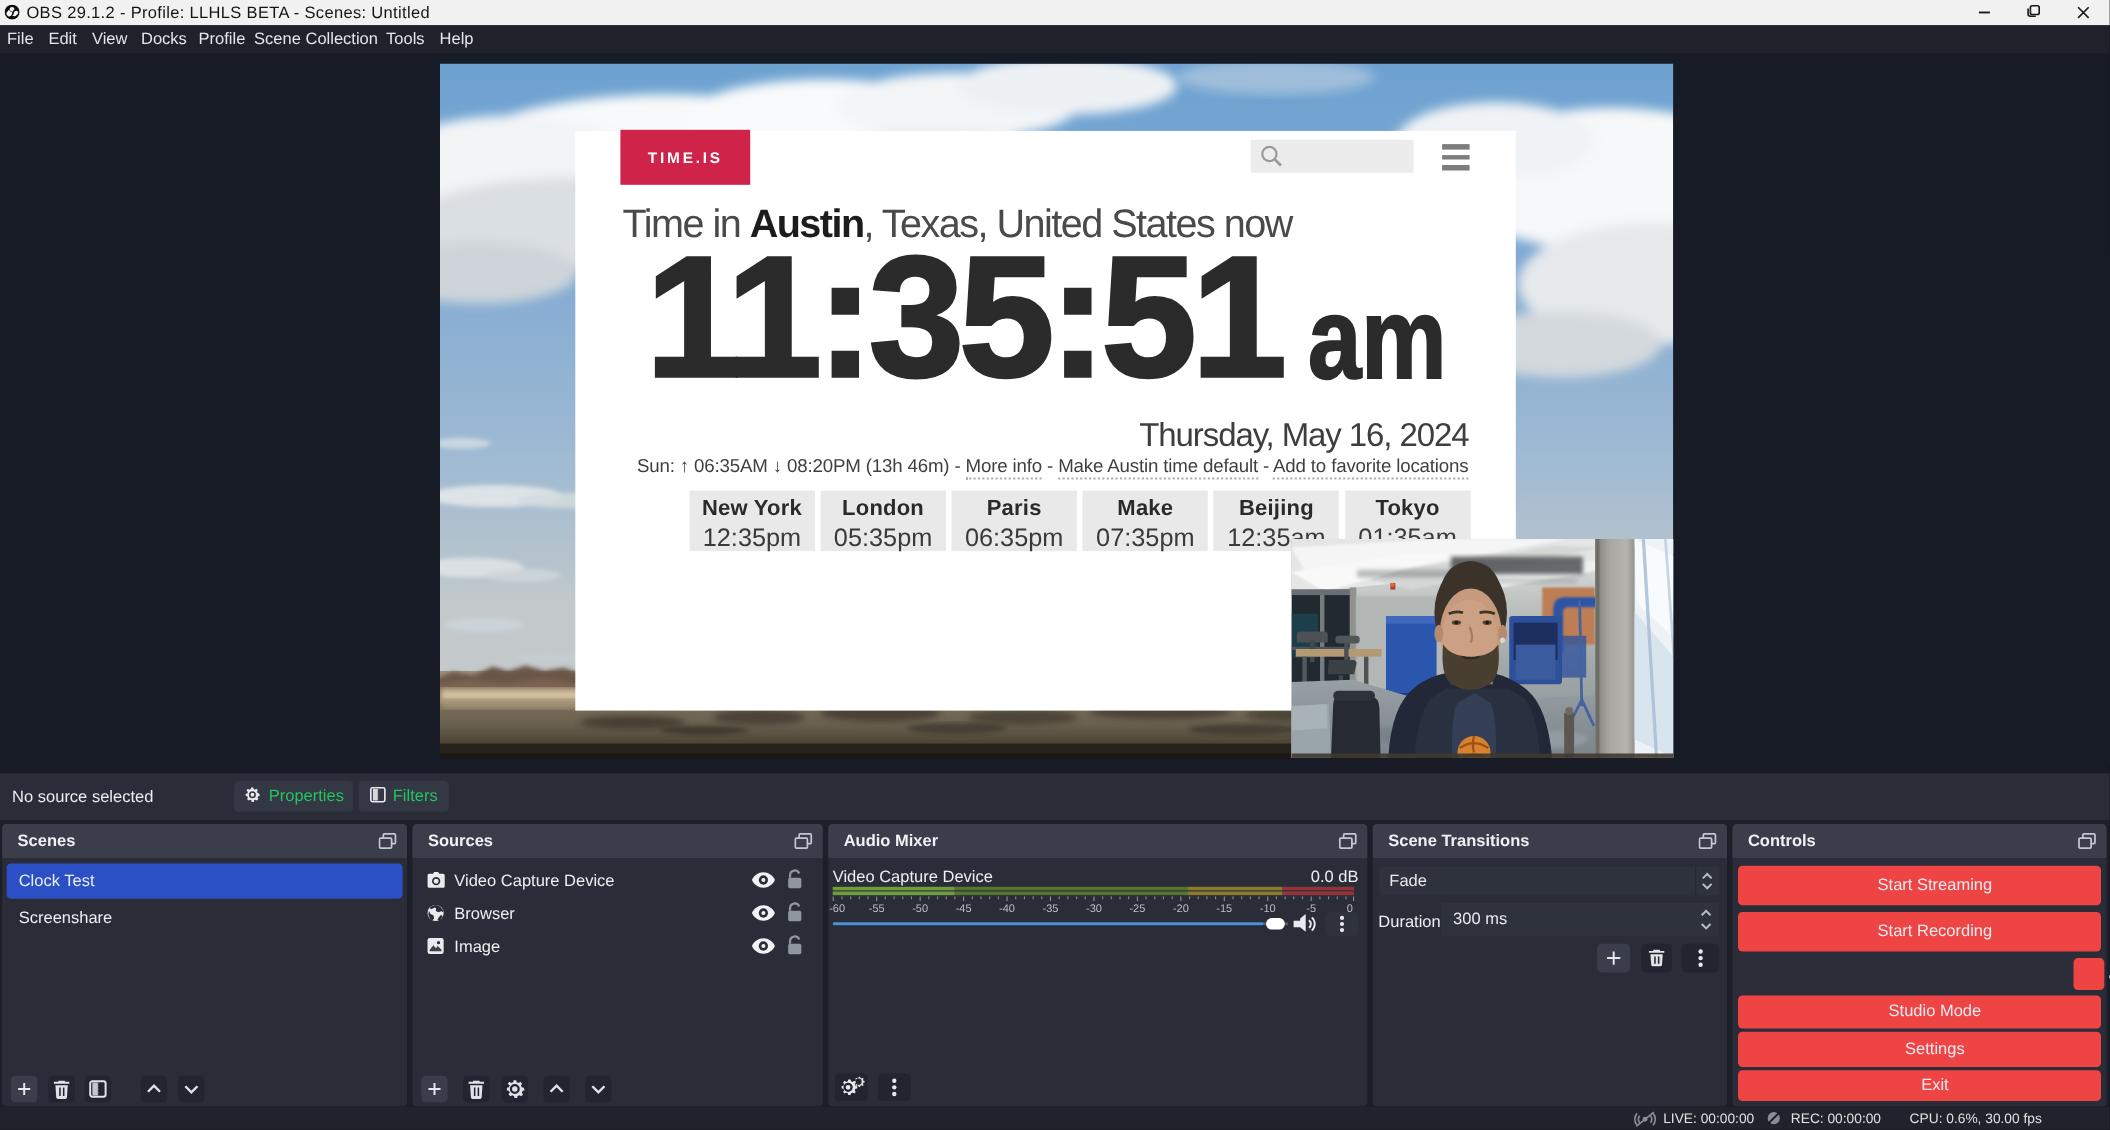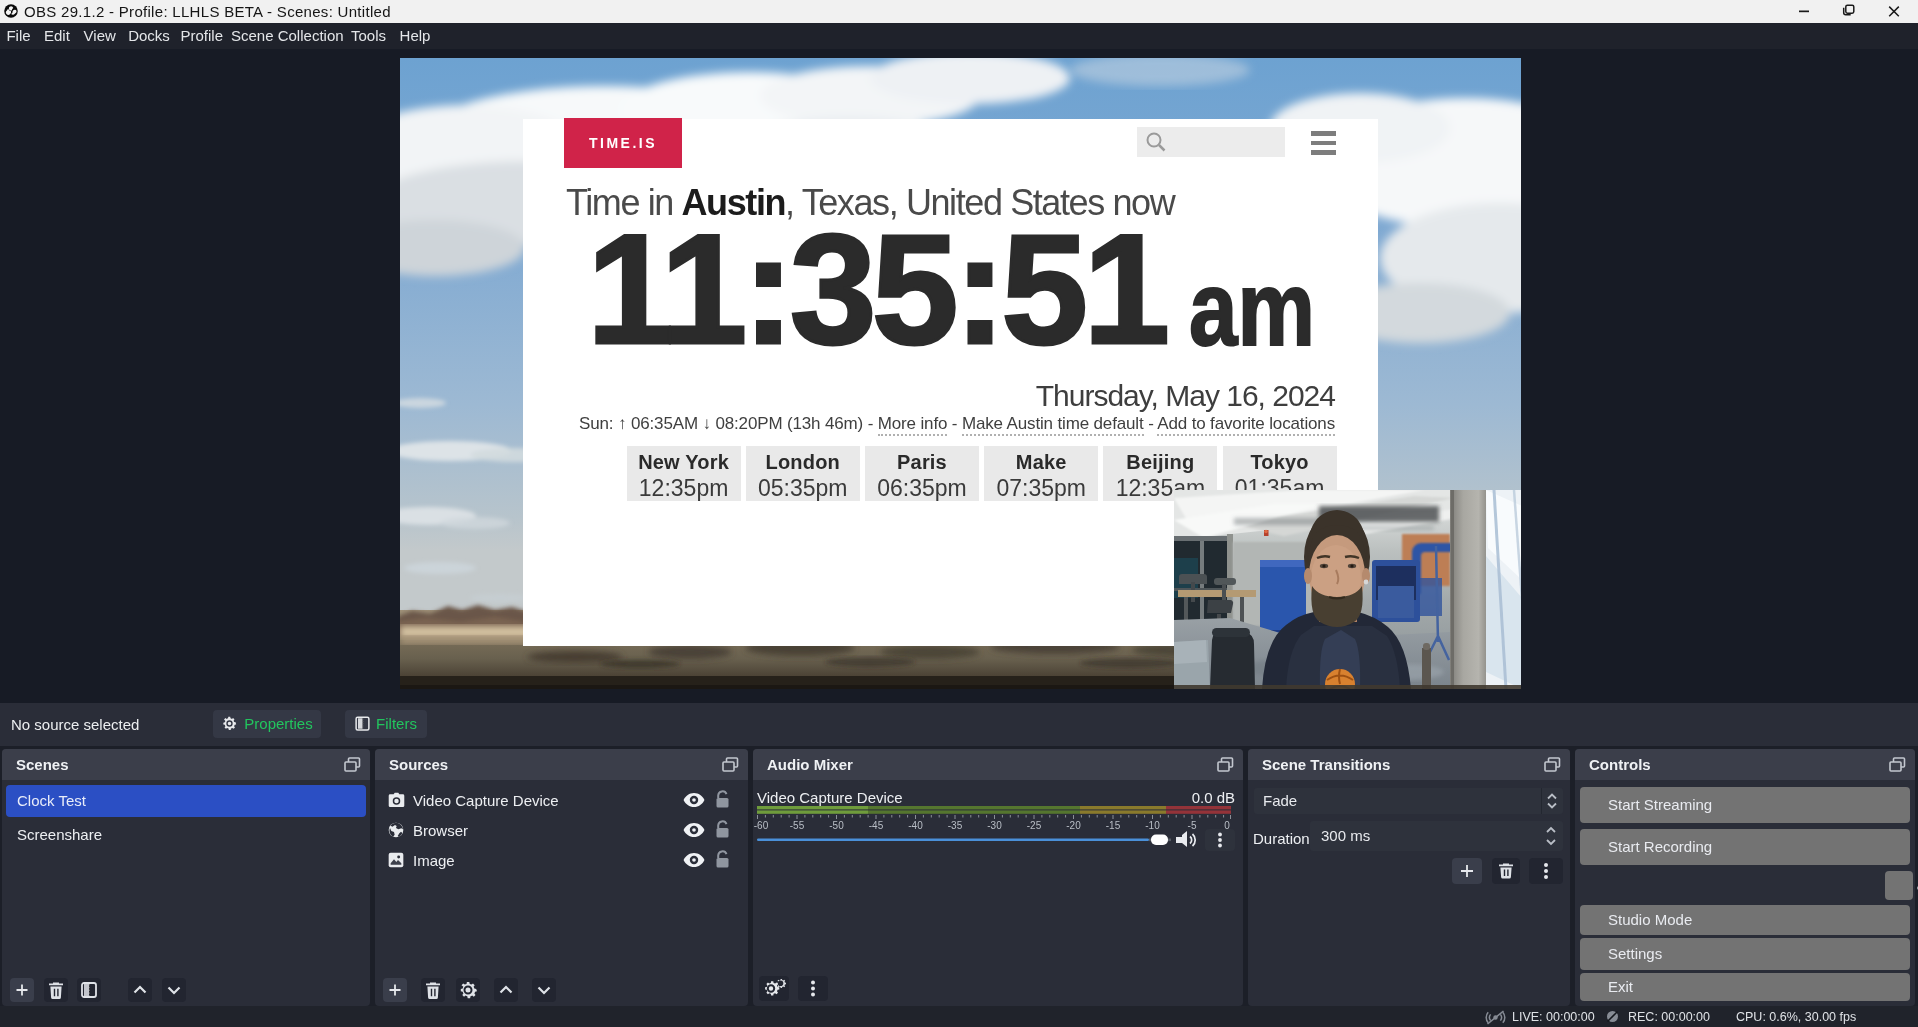--- a/index.html
+++ b/index.html
@@ -52,21 +52,21 @@
 #trans { left:1248px; width:322px; }
 #controls { left:1575px; width:340px; }
 
 #clockrow { position:absolute; left:4px; top:35.5px; width:360px; height:32px; background:#2b4fc4; border-radius:4px; color:#e9edf9; font-size:15px; padding-left:11px; line-height:32px; }
 #shareRow { position:absolute; left:15px; top:77px; color:#edeff2; font-size:15px; }
 
 .srow { position:absolute; left:0; width:100%; height:30px; color:#edeff2; font-size:15px; }
 .srow .nm { position:absolute; left:38px; top:7px; }
 .srow svg.tico { position:absolute; left:13px; top:7px; }
 
-.cbtn { position:absolute; left:5px; width:330px; background:#737373; border-radius:4px; color:#e9ebf0; font-size:15px; text-align:left;padding-left:28px; }
+.cbtn { position:absolute; left:5px; width:330px; background:#ef4444; border-radius:4px; color:#e9ebf0; font-size:15px; text-align:center;padding-left:28px; }
 
 #statusbar { position:absolute; left:0; top:1006px; width:1918px; height:21px; background:#20232b; color:#dfe2e6; font-size:12.5px; }
 #statusbar span { position:absolute; top:4px; }
 </style>
 </head>
 <body>
 
 <div id="titlebar">
   <svg id="obslogo" width="14" height="14" viewBox="0 0 32 32">
       <circle cx="16" cy="16" r="15.5" fill="#0a0a0a"></circle>
@@ -362,21 +362,21 @@
     </svg>
     </div>
   </div>
 </div>
 <div id="srcbar">
   <span class="lbl">No source selected</span>
   <div class="tbtn" style="left:213px;width:108px">
     <svg width="17" height="17" viewBox="0 0 24 24" style="vertical-align:-3.5px;margin-right:6px">
         <path fill="#e7e9ec" d="M12 7.5a4.5 4.5 0 1 0 0 9 4.5 4.5 0 0 0 0-9zm0 7a2.5 2.5 0 1 1 0-5 2.5 2.5 0 0 1 0 5zm9.4-1l-2.1.4a7.6 7.6 0 0 1-.8 1.9l1.2 1.8-1.9 1.9-1.8-1.2a7.6 7.6 0 0 1-1.9.8l-.4 2.1h-2.7l-.4-2.1a7.6 7.6 0 0 1-1.9-.8l-1.8 1.2-1.9-1.9 1.2-1.8a7.6 7.6 0 0 1-.8-1.9l-2.1-.4v-2.7l2.1-.4a7.6 7.6 0 0 1 .8-1.9L4.3 6.2l1.9-1.9L8 5.5a7.6 7.6 0 0 1 1.9-.8l.4-2.1h2.7l.4 2.1a7.6 7.6 0 0 1 1.9.8l1.8-1.2 1.9 1.9-1.2 1.8a7.6 7.6 0 0 1 .8 1.9l2.1.4z"></path>
       </svg>Properties</div>
-  <div class="tbtn" style="left:345px;width:82px">
+  <div class="tbtn" style="left:326px;width:82px">
     <svg width="15" height="15" viewBox="0 0 20 20" style="vertical-align:-2.5px;margin-right:6px">
         <rect x="1.5" y="1.5" width="17" height="17" rx="2" fill="none" stroke="#e7e9ec" stroke-width="2"></rect>
         <path fill="#e7e9ec" d="M4 3h6v14H4z" opacity="0.9"></path>
         <path d="M10.5 3.5 v13" stroke="#777" stroke-width="1" stroke-dasharray="1.5 1.5"></path>
       </svg>Filters</div>
 </div>
 
 <div style="position:absolute;left:0;top:746px;width:1918px;height:260px;background:#1c1f28"></div>
 
 <div class="panel" id="scenes">

